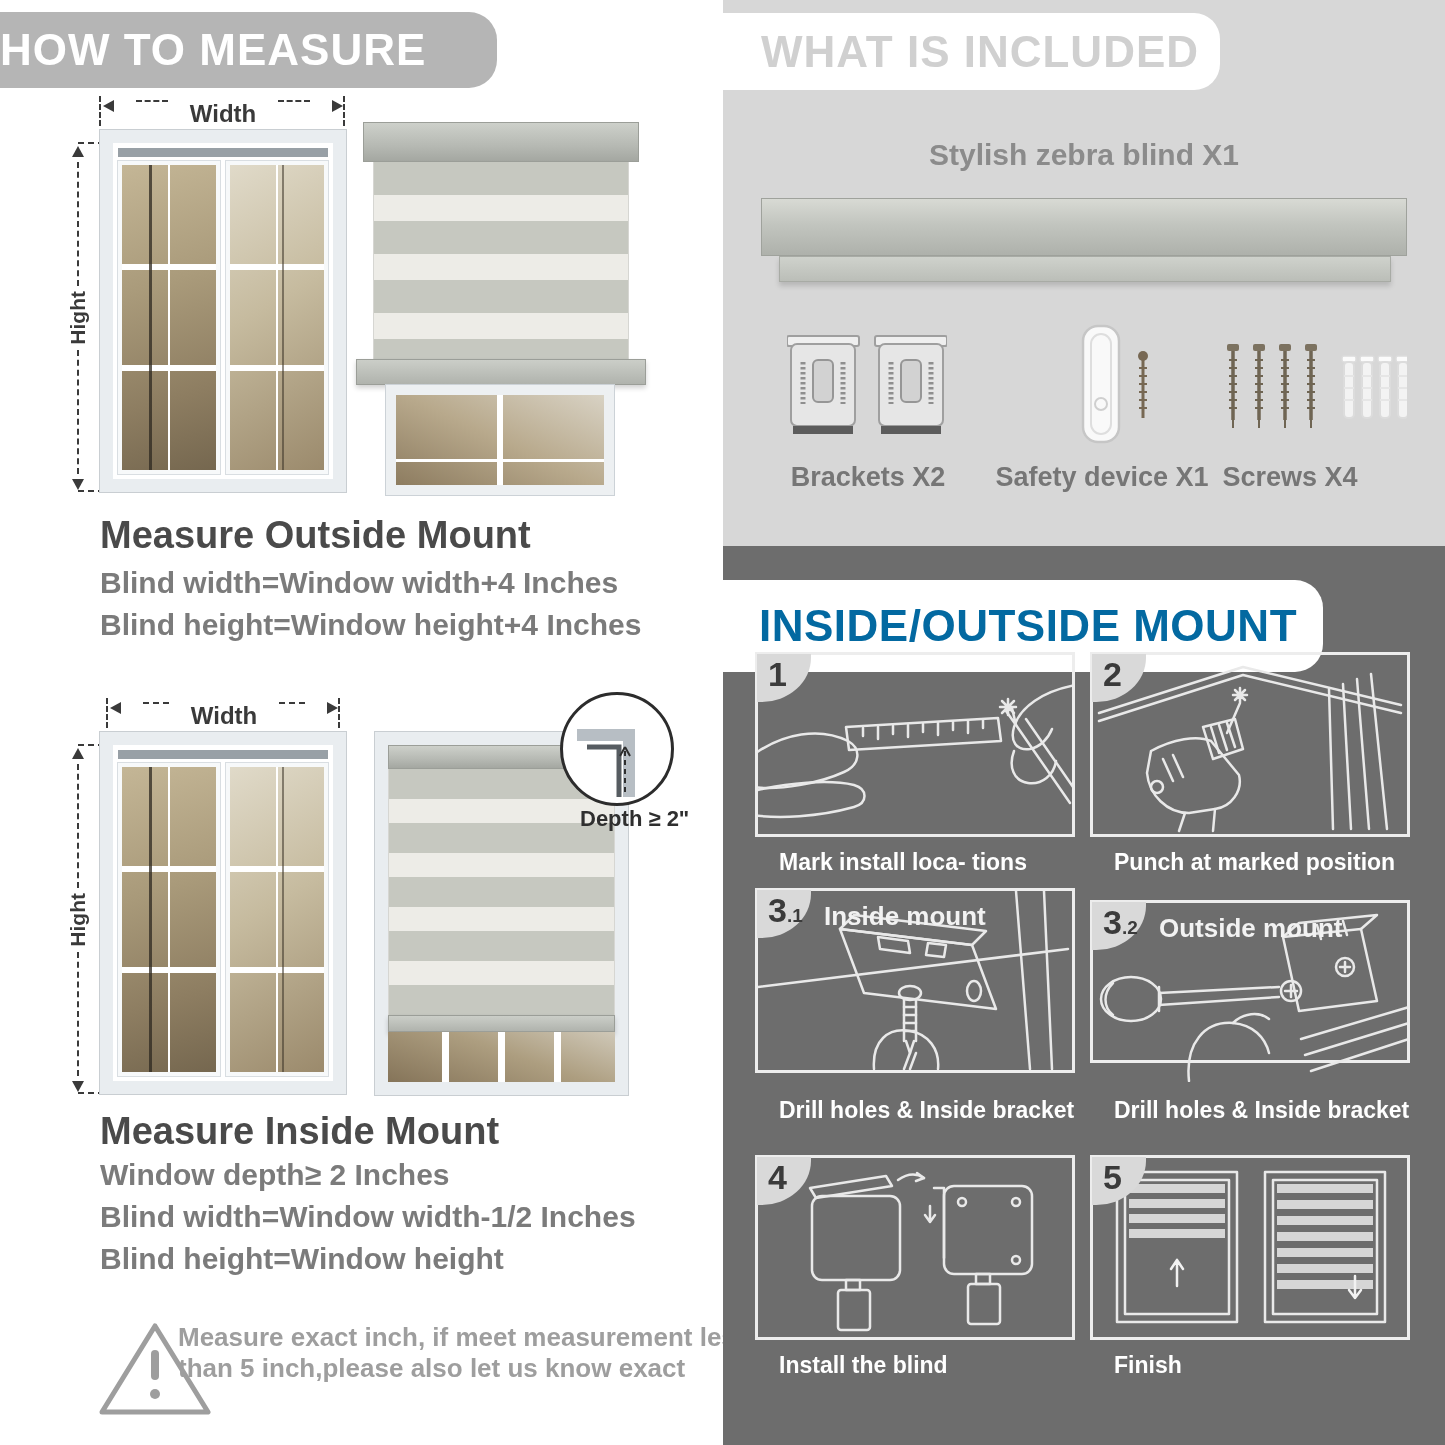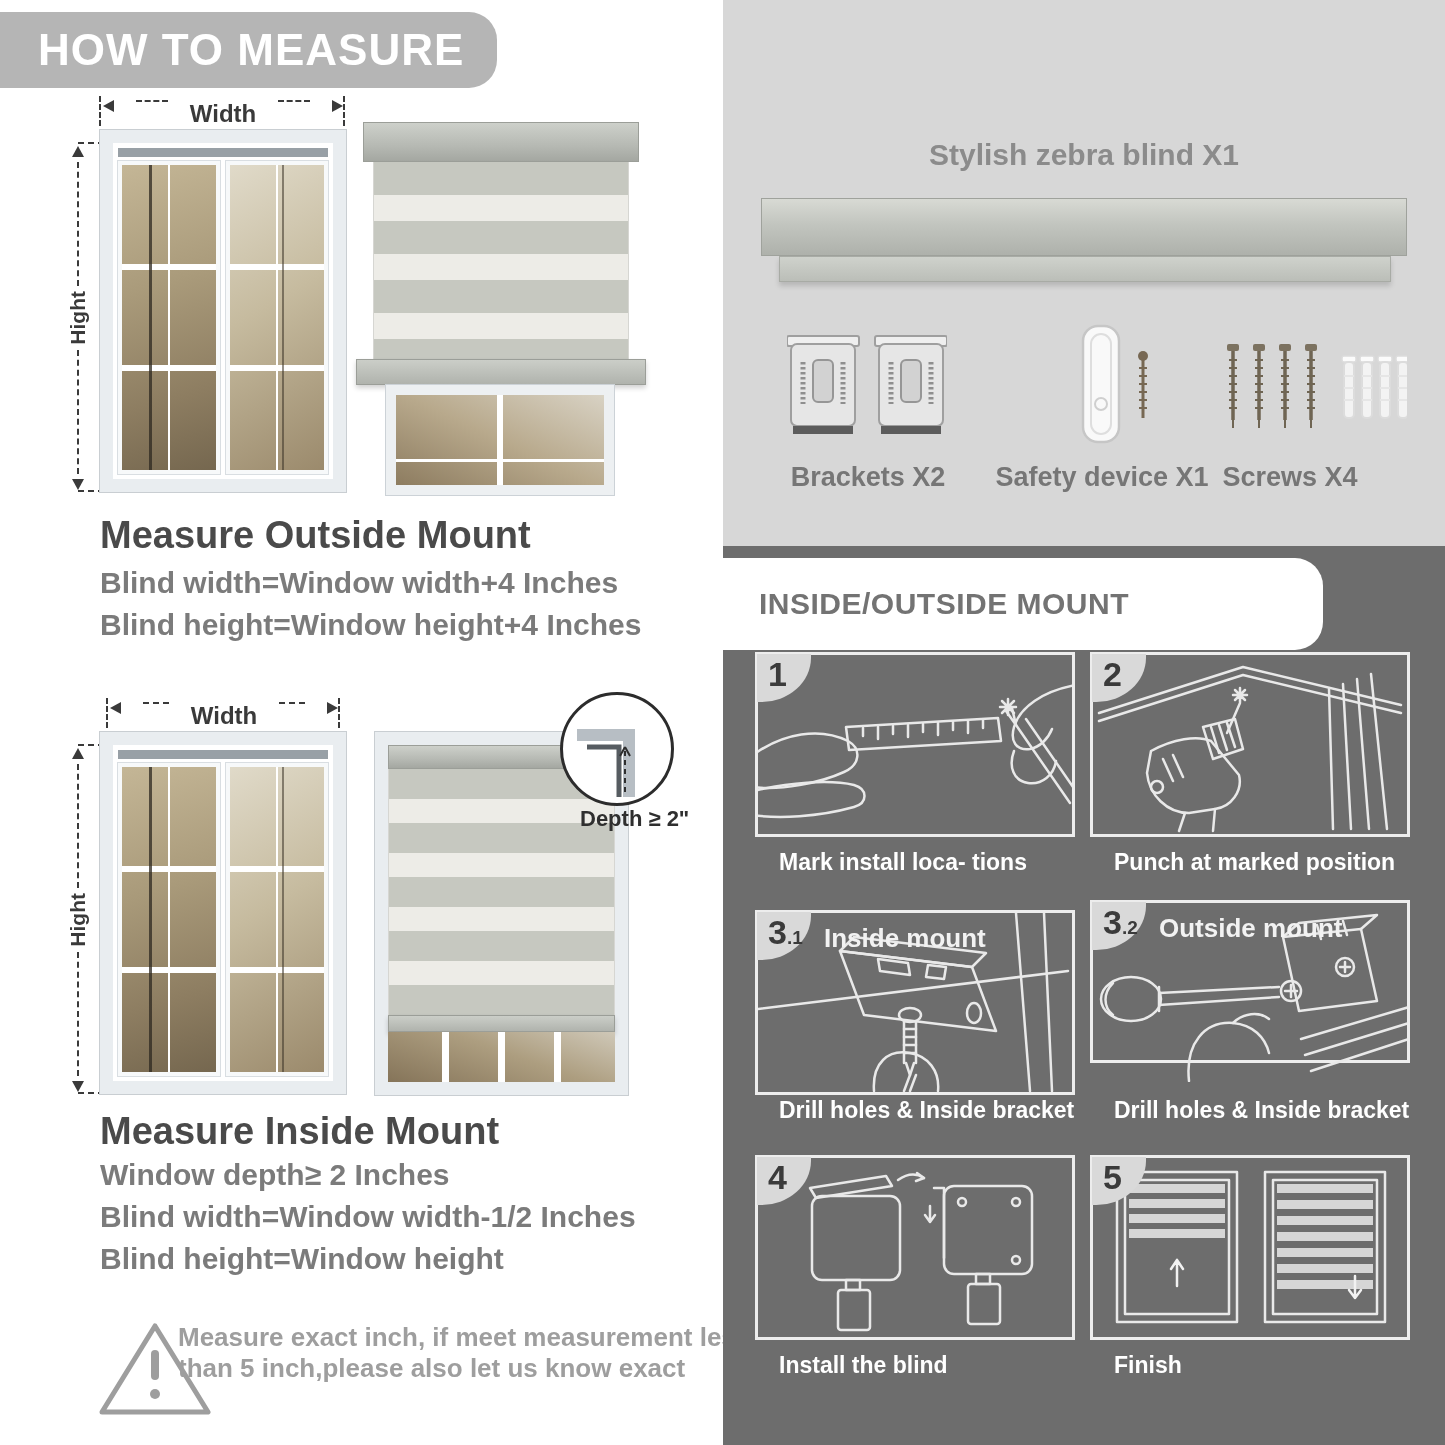--- a/index.html
+++ b/index.html
@@ -2,25 +2,25 @@
 <html><head>
 <meta charset="utf-8">
 <style>
   html,body{margin:0;padding:0;background:#fff;}
   #poster{position:relative;width:1445px;height:1445px;background:#fff;overflow:hidden;
           font-family:"Liberation Sans",sans-serif;font-weight:700;}
   .abs{position:absolute;box-sizing:border-box;}
 
   
   .hdr-left{background:#b5b5b5;border-radius:0 28px 28px 0;color:#fff;font-size:44px;
-            line-height:76px;padding-left:38px;letter-spacing:1px;}
+            line-height:76px;letter-spacing:1px;}
   .hdr-included{background:#fff;border-radius:0 26px 26px 0;color:#d0d0d0;font-size:44px;
             line-height:77px;padding-left:38px;letter-spacing:1px;}
-  .hdr-mount{background:#fff;border-radius:0 28px 28px 0;color:#737373;font-size:30px;
-            line-height:92px;padding-left:36px;letter-spacing:.5px;}
+  .hdr-mount{background:#fff;border-radius:0 28px 28px 0;color:#0369a1;font-size:44px;
+            line-height:92px;padding-left:36px;letter-spacing:.5px;margin-top:22px;}
 
   
   .h-measure{color:#4a4a4a;font-size:38px;}
   .p-measure{color:#7b7b7b;font-size:30px;}
   .warn-line{color:#9e9e9e;font-size:26px;line-height:31px;}
   .prod-title{color:#8b8b8b;font-size:30px;text-align:center;}
   .comp-label{color:#767676;font-size:27px;text-align:center;}
   .cap{color:#fff;font-size:23px;margin-left:24px;}
   .steptitle{position:absolute;top:10px;left:66px;color:#f2f2f2;font-size:26px;}
   .depth-lbl{color:#2f2f2f;font-size:22px;}
@@ -200,20 +200,23 @@
 
   <svg class="abs" style="left:96px;top:1318px;" width="118" height="100" viewBox="0 0 118 100">
     <path d="M59,8 L112,94 L6,94 Z" fill="none" stroke="#9e9e9e" stroke-width="5" stroke-linejoin="round"></path>
     <rect x="55" y="32" width="8" height="30" rx="4" fill="#9e9e9e"></rect>
     <circle cx="59" cy="76" r="5" fill="#9e9e9e"></circle>
   </svg>
   <div class="abs warn-line" style="left:178px;top:1322px;">Measure exact inch, if meet measurement less</div>
   <div class="abs warn-line" style="left:178px;top:1353px;">than 5 inch,please also let us know exact</div>
 
   <div class="abs included-panel" style="left:723px;top:0;width:722px;height:546px;">
+    <div class="abs hdr-included" style="left:0;top:13px;width:497px;height:77px;">
+      <span>WHAT IS INCLUDED</span>
+    </div>
     <div class="abs prod-title" style="left:0;top:138px;width:100%;">Stylish zebra blind X1</div>
 
     <div class="abs rail-main" style="left:38px;top:198px;width:646px;height:58px;"></div>
     <div class="abs rail-lip" style="left:56px;top:256px;width:612px;height:26px;"></div>
 
     <svg class="abs" style="left:64px;top:328px;" width="160" height="122" viewBox="0 0 160 122">
       <g>
         <rect x="0" y="8" width="72" height="10" rx="2" fill="#efefef" stroke="#9f9f9f" stroke-width="2"></rect>
         <rect x="4" y="16" width="64" height="82" rx="6" fill="#e6e6e6" stroke="#9f9f9f" stroke-width="2"></rect>
         <rect x="26" y="32" width="20" height="42" rx="5" fill="#d2d2d2" stroke="#969696" stroke-width="2"></rect>
@@ -301,21 +304,21 @@
         <path d="M110,72 L142,64 L150,94 L120,104 Z"></path>
         <path d="M118,72 L126,98 M126,70 L134,95 M134,68 L142,92"></path>
         <path d="M58,96 C80,84 104,80 118,86 L146,120 C150,136 138,152 122,154 L96,158 C74,158 56,140 54,118 Z"></path>
         <path d="M92,158 L86,176 M122,154 L120,176"></path>
         <path d="M70,104 l10,22 M80,100 l10,22"></path>
         <circle cx="64" cy="132" r="6"></circle>
       </svg>
     </div>
     <div class="abs cap" style="left:367px;top:303px;">Punch at  marked position</div>
 
-    <div class="abs stepbox" style="left:32px;top:364px;width:320px;height:185px;">
+    <div class="abs stepbox" style="left:32px;top:342px;width:320px;height:185px;">
       <div class="badge"><span>3</span><span class="sub">.1</span></div>
       <div class="steptitle">Inside mount</div>
       <svg width="314" height="179" viewBox="0 0 314 179" stroke="#e9e9e9" stroke-width="2.5" fill="none" stroke-linecap="round" stroke-linejoin="round">
         <path d="M0,96 L310,58"></path>
         <path d="M258,0 L272,178 M286,0 L294,178"></path>
         <path d="M82,38 L96,24 L228,40 L214,54 Z"></path>
         <path d="M82,38 L214,54 L238,118 L106,102 Z"></path>
         <path d="M120,46 L150,50 L152,62 L122,58 Z"></path>
         <path d="M170,52 l18,2 l-2,12 l-18,-2 z"></path>
         <ellipse cx="216" cy="100" rx="7" ry="10"></ellipse>

